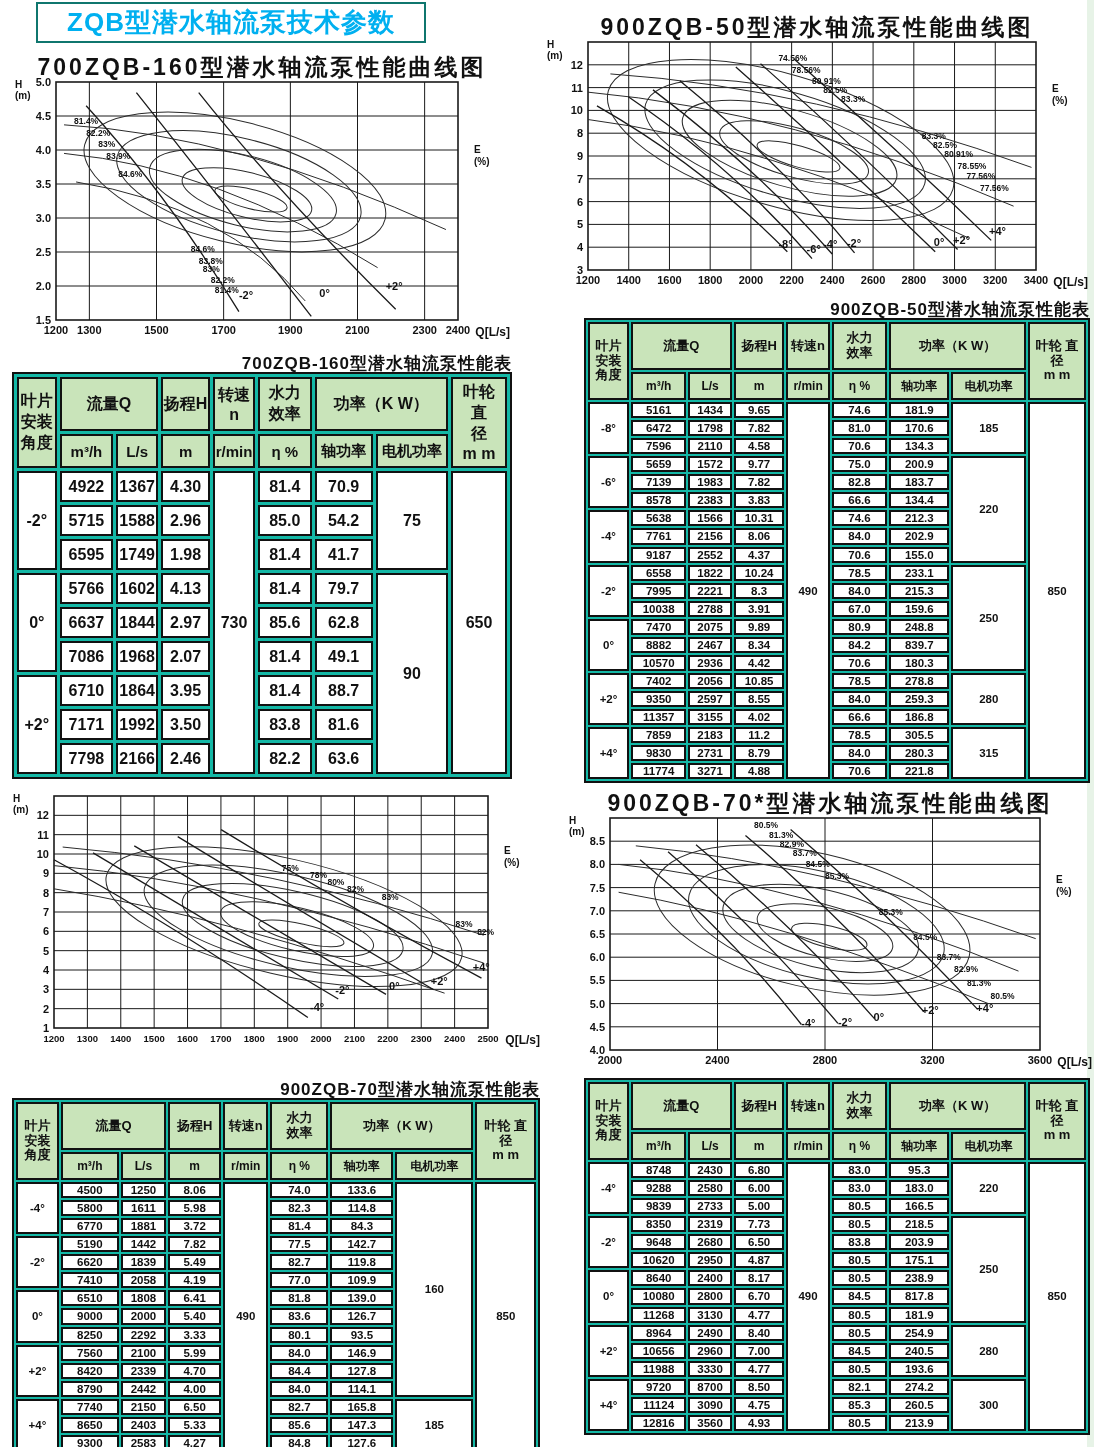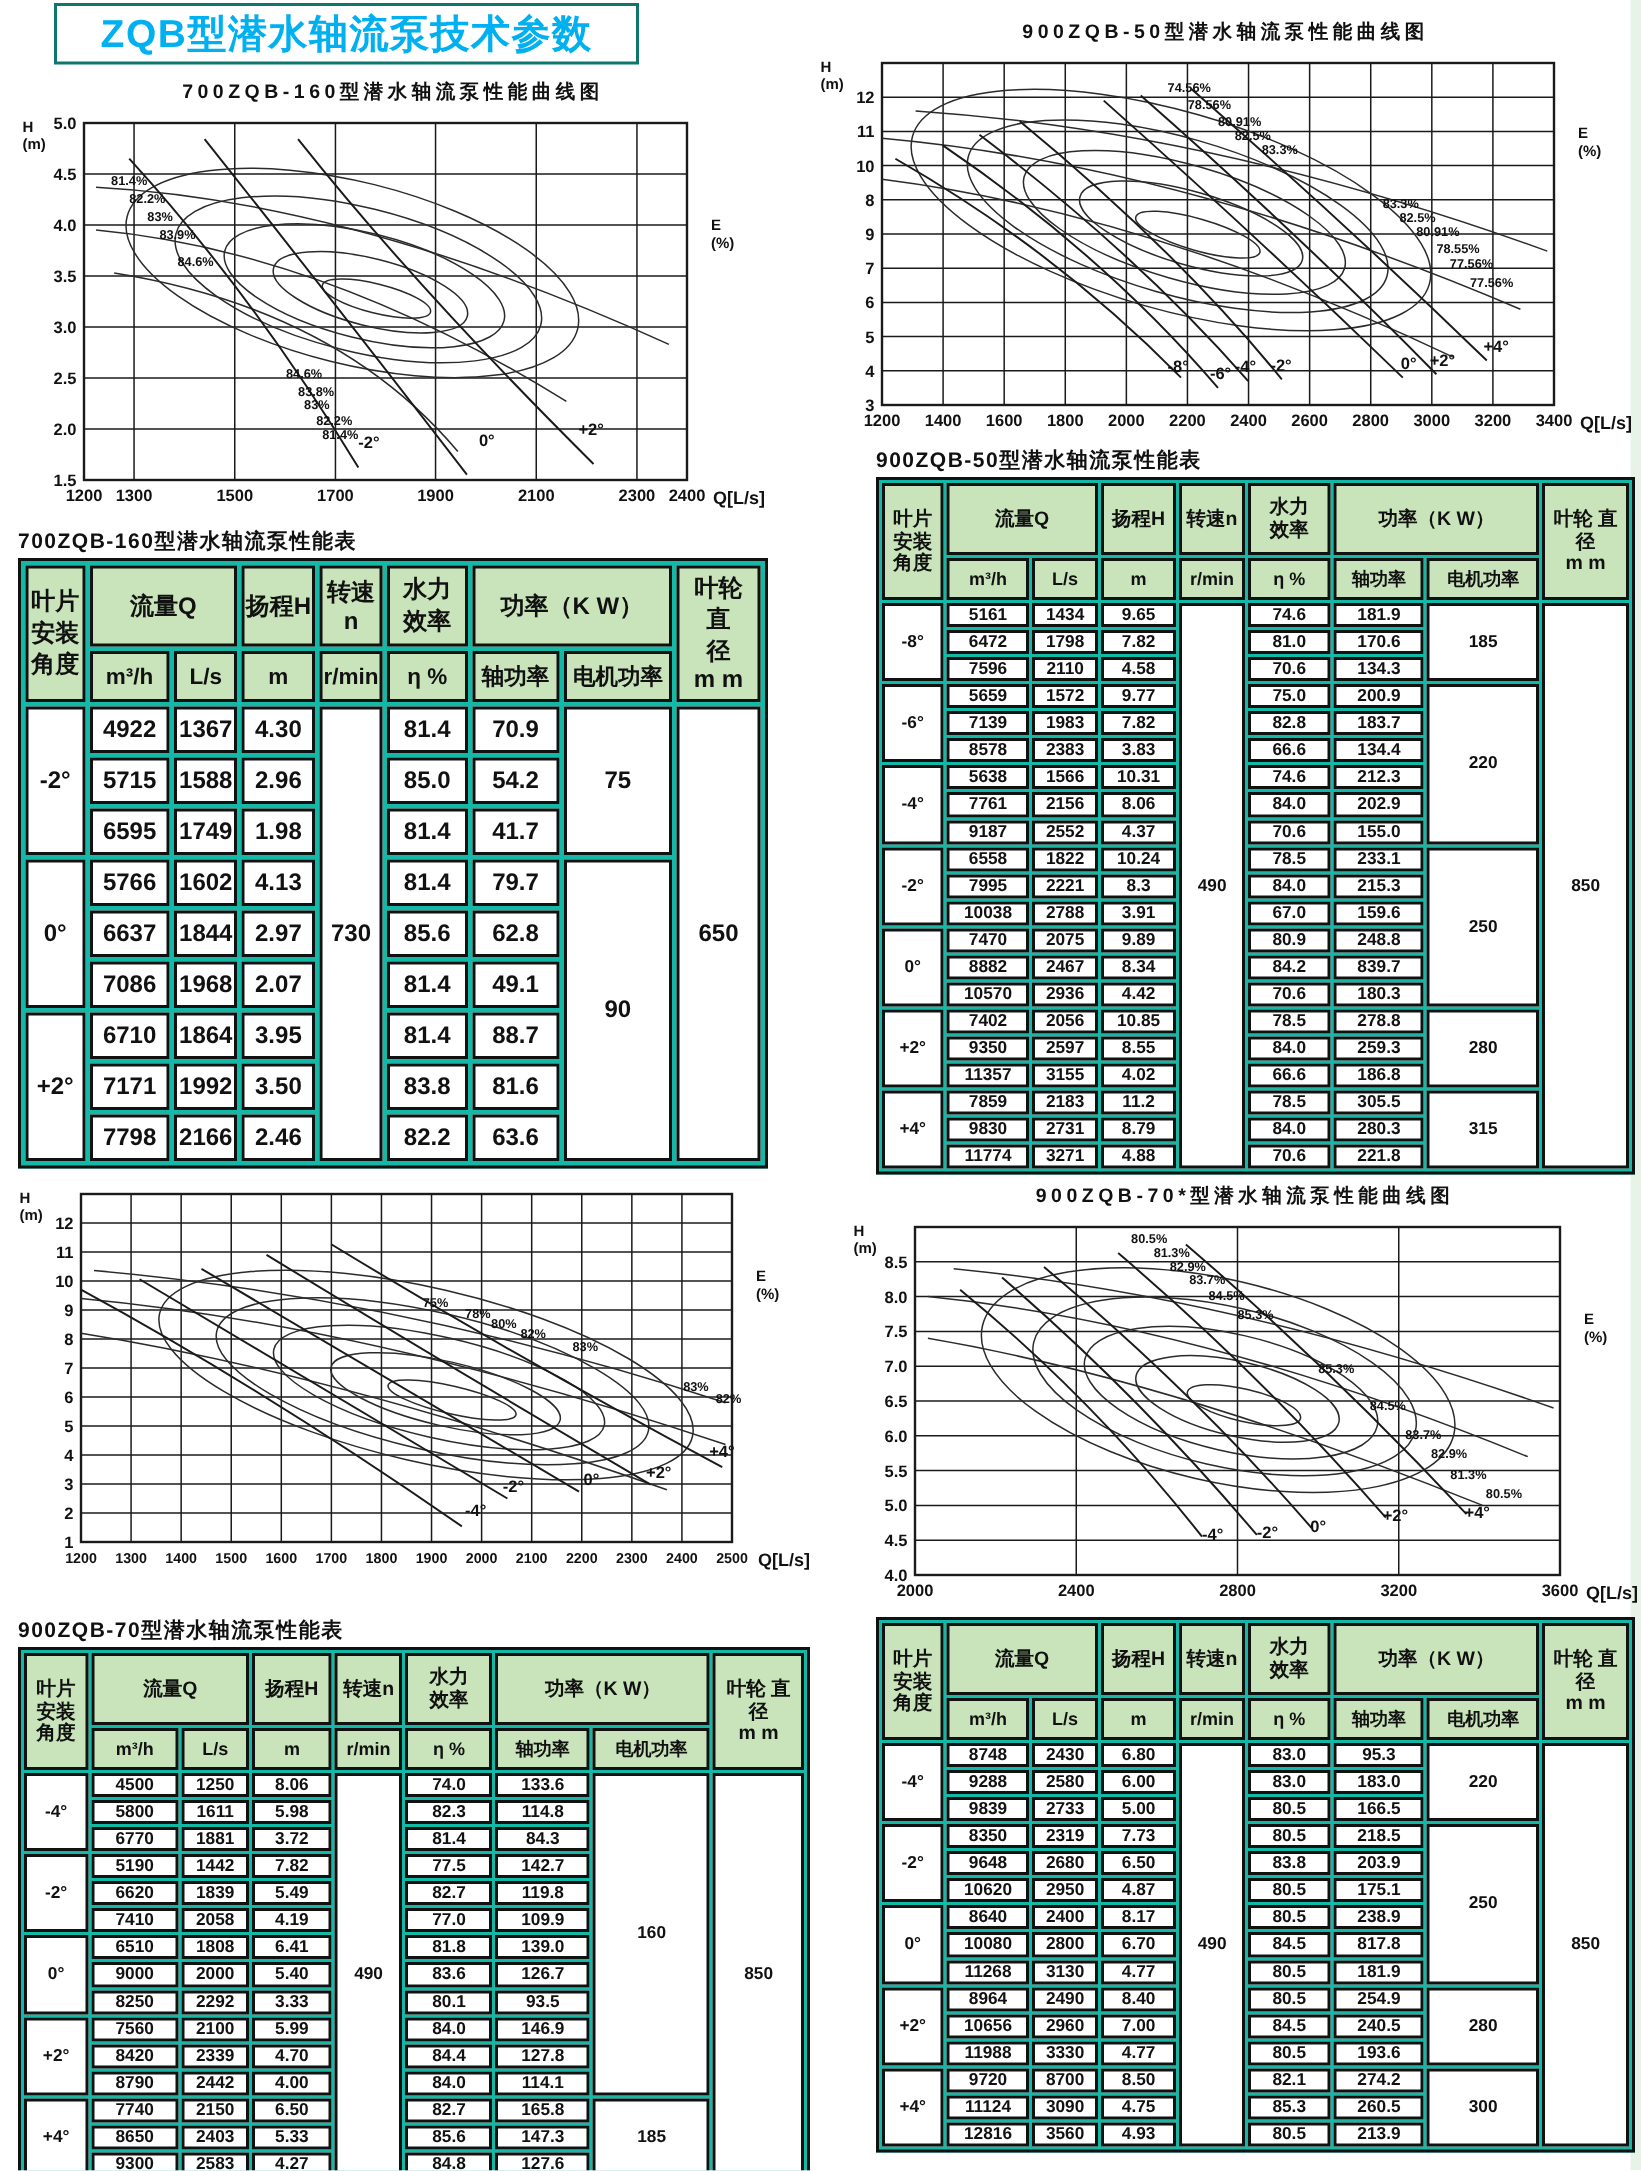--- a/index.html
+++ b/index.html
@@ -3,22 +3,22 @@
 <meta charset="utf-8">
 <style>
   html,body{margin:0;padding:0;background:#fff}
   #page{position:relative;width:1094px;height:1447px;background:#fff;overflow:hidden;
         font-family:"Liberation Sans",sans-serif;color:#111}
   .strip{position:absolute;right:0;top:0;width:7px;height:100%;background:#e7f3e7}
   #header-box{position:absolute;left:36px;top:2px;width:386px;height:37px;border:2px solid #0f766e;
               display:flex;align-items:center;justify-content:center;background:#fff}
   #header-box .t{color:#00b0f0;font-size:26px;font-weight:bold;letter-spacing:1px;white-space:nowrap}
   .blk{position:absolute}
-  .chart-title{text-align:center;font-size:13px;font-weight:bold;letter-spacing:3px;height:22px;white-space:nowrap}
-  .table-title{text-align:left;font-size:14px;font-weight:bold;letter-spacing:1px;height:20px;white-space:nowrap}
+  .chart-title{text-align:center;font-size:23px;font-weight:bold;letter-spacing:3px;height:22px;white-space:nowrap}
+  .table-title{text-align:right;font-size:17px;font-weight:bold;letter-spacing:1px;height:20px;white-space:nowrap}
   svg{display:block}
   table.perf{width:100%;border-collapse:separate;border:2px solid #111;background:#14b8a6;table-layout:fixed}
   .perf th,.perf td{border:2px solid #111;text-align:center;vertical-align:middle;padding:0;overflow:hidden}
   .perf .hdr{background:#c9e4ba;font-weight:bold}
   .perf td{font-weight:bold;background:#fff}
   .pre{white-space:pre-line}
   .big{border-spacing:3px}
   .big tr.h1 th{height:50px;font-size:16px}
   .big tr.h2 th{height:30px;font-size:15px}
   .big td{height:27px;font-size:16px}

